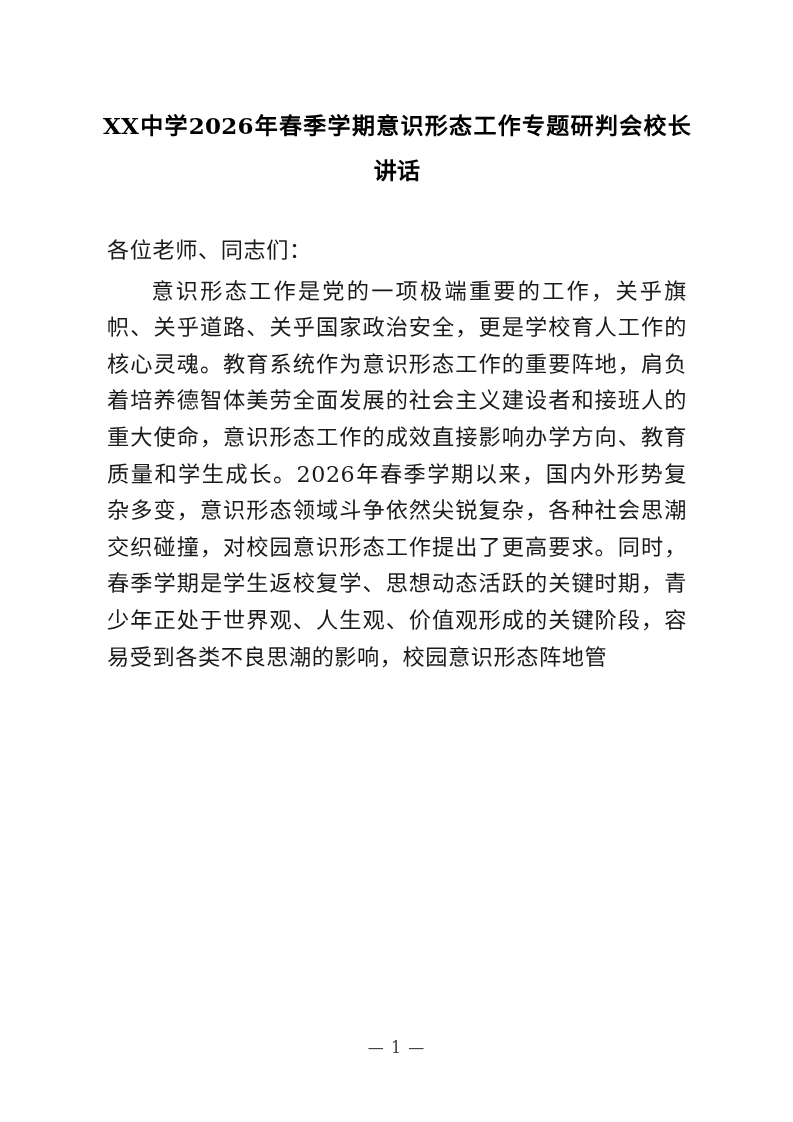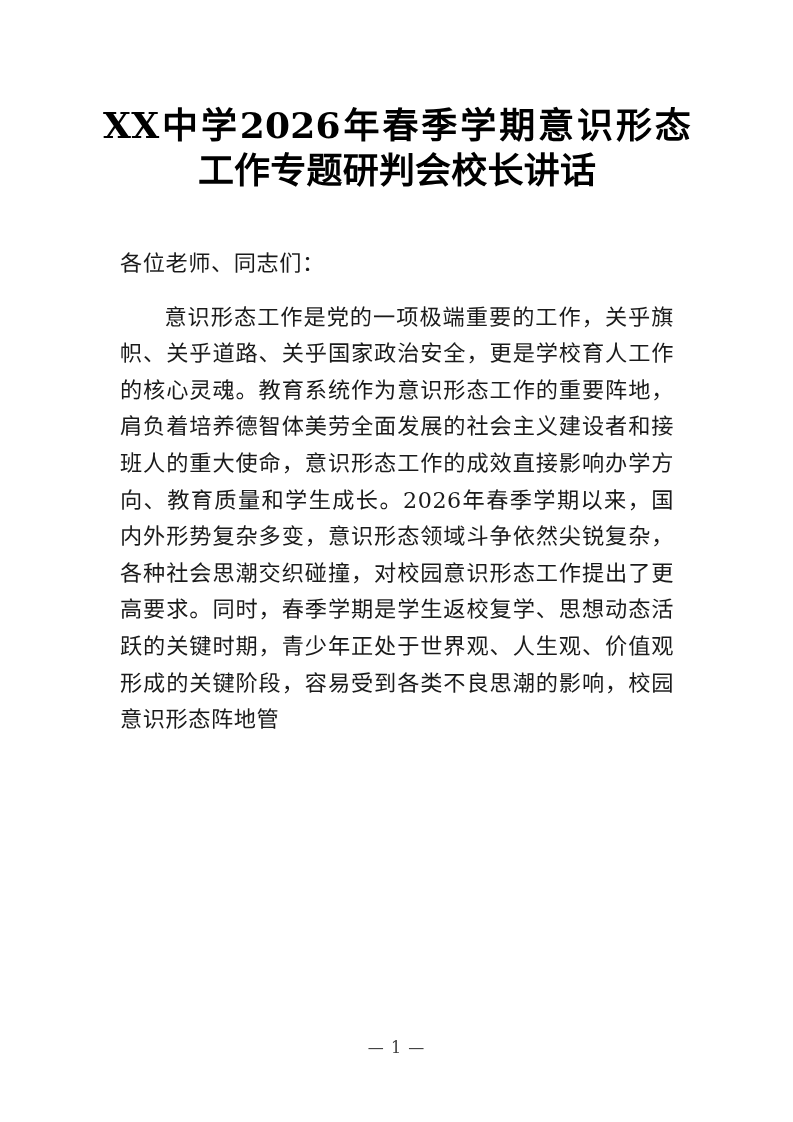--- a/index.html
+++ b/index.html
@@ -36,39 +36,39 @@
   .doc-title {
     margin: 0;
     padding: 0;
     position: absolute;
     top: 103px;
     left: 0;
     width: 588px;
     text-align: center;
     font-family: "DejaVu Serif", "Liberation Serif", serif;
     font-weight: bold;
-    font-size: 36px;
+    font-size: 23px;
     line-height: 45px;
     letter-spacing: 0.2px;
     color: #000000;
     text-align: justify;
     text-align-last: center;
     word-break: break-all;
   }
 
   
   .body-block {
     position: absolute;
     top: 228px;
     left: 0;
     width: 588px;
   }
 
   p.para {
-    margin: 17px;
+    margin: 4px;
     padding: 0;
     font-family: "DejaVu Serif", "Liberation Serif", serif;
     font-size: 22.2px;
     line-height: 36.6px;
     color: #1a1a1a;
     text-align: justify;
     text-justify: inter-ideograph;
     word-break: break-all;
     letter-spacing: 0.55px;
   }

